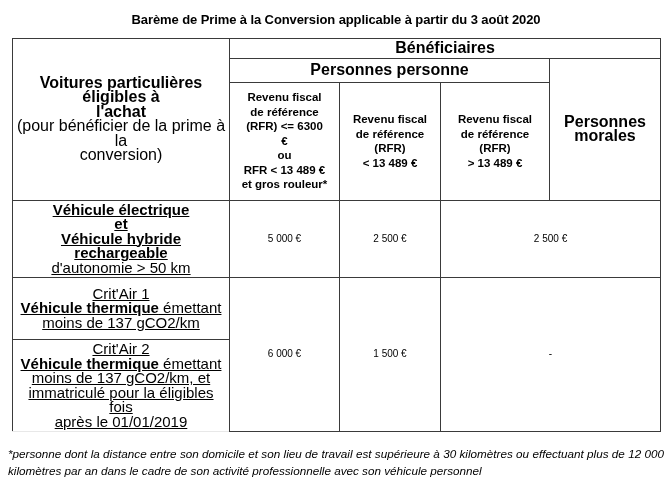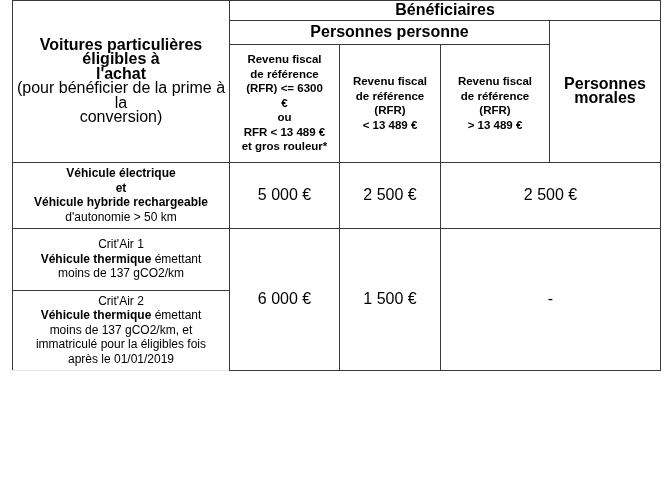--- a/index.html
+++ b/index.html
@@ -48,25 +48,26 @@
     border-bottom-color: #e8e8e8;
   }
   .b { font-weight: bold; }
   .n { font-weight: normal; }
   .hdr-main {
     font-weight: bold;
     font-size: 16px;
     line-height: 15px;
   }
   .cell-label {
-    font-size: 12px;
+    font-size: 15px;
     line-height: 14.5px;
+    text-decoration: underline;
   }
   .val {
-    font-size: 16px;
+    font-size: 10px;
     font-weight: normal;
   }
   .rfr-cell {
     font-weight: bold;
     font-size: 11.5px;
     line-height: 14.5px;
     padding-left: 1px;
     padding-right: 1px;
   }
   .footnote {
@@ -82,20 +83,21 @@
   .row-ca1 { height: 62px; }
   .row-ca2 { height: 80px; }
   .benef-row { height: 19px; }
   .pp-row { height: 24px; }
 </style>
 </head>
 <body>
 
 <div class="page">
 
+  <div class="doc-title">Barème de Prime à la Conversion applicable à partir du 3 août 2020</div>
 
   <table class="barcme">
     <colgroup>
       <col style="width:217px">
       <col style="width:110px">
       <col style="width:101px">
       <col style="width:109px">
       <col style="width:111px">
     </colgroup>
     <tbody>
@@ -166,14 +168,15 @@
           <div class="n">Crit'Air 2</div>
           <div><span class="b">Véhicule thermique</span><span class="n"> émettant</span></div>
           <div class="n">moins de 137 gCO2/km, et</div>
           <div class="n">immatriculé pour la éligibles fois</div>
           <div class="n">après le 01/01/2019</div>
         </td>
       </tr>
     </tbody>
   </table>
 
+  <div class="footnote">*personne dont la distance entre son domicile et son lieu de travail est supérieure à 30 kilomètres ou effectuant plus de 12 000 kilomètres par an dans le cadre de son activité professionnelle avec son véhicule personnel</div>
 
 </div>
 
 </body></html>

